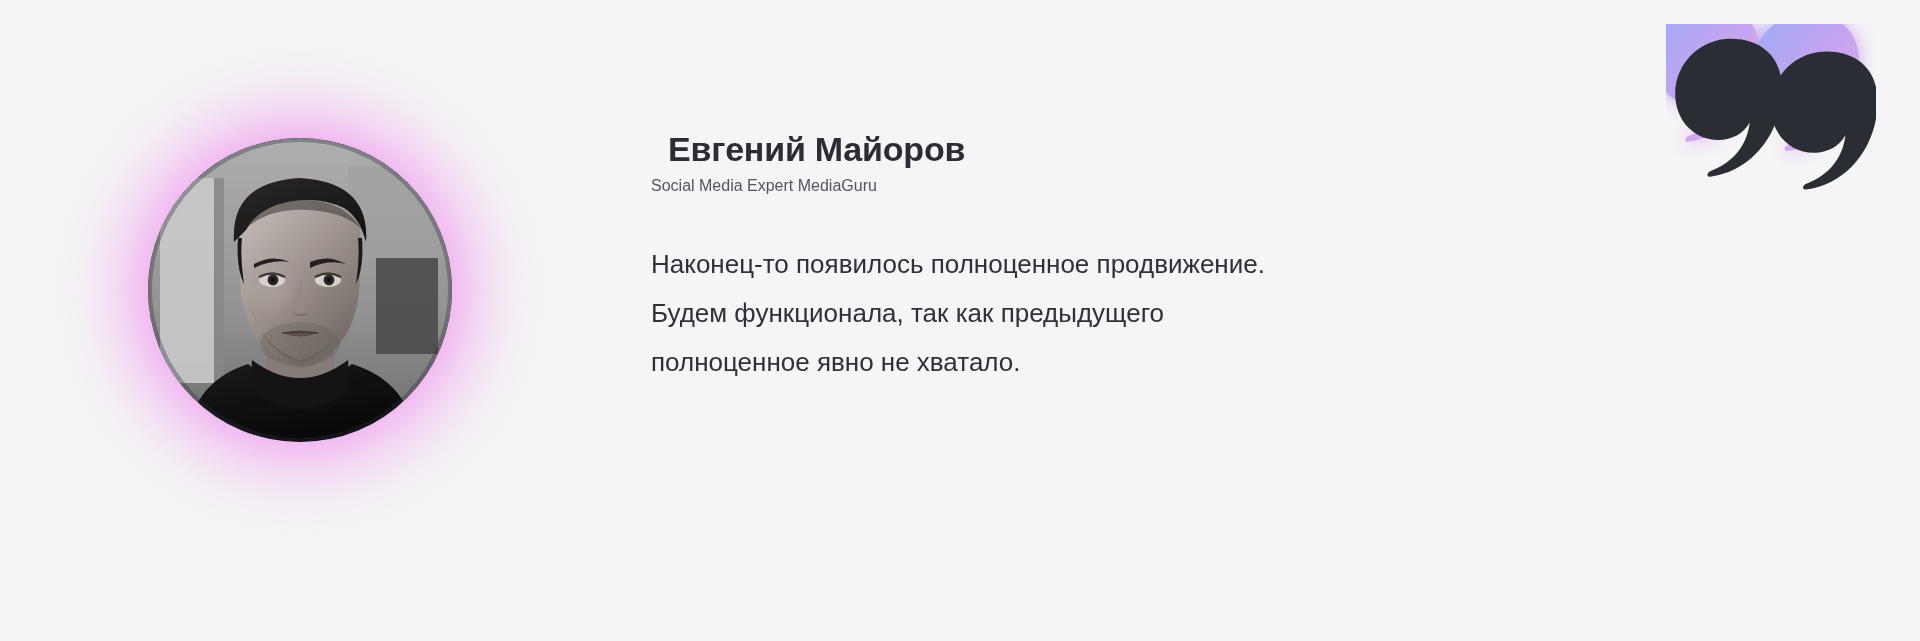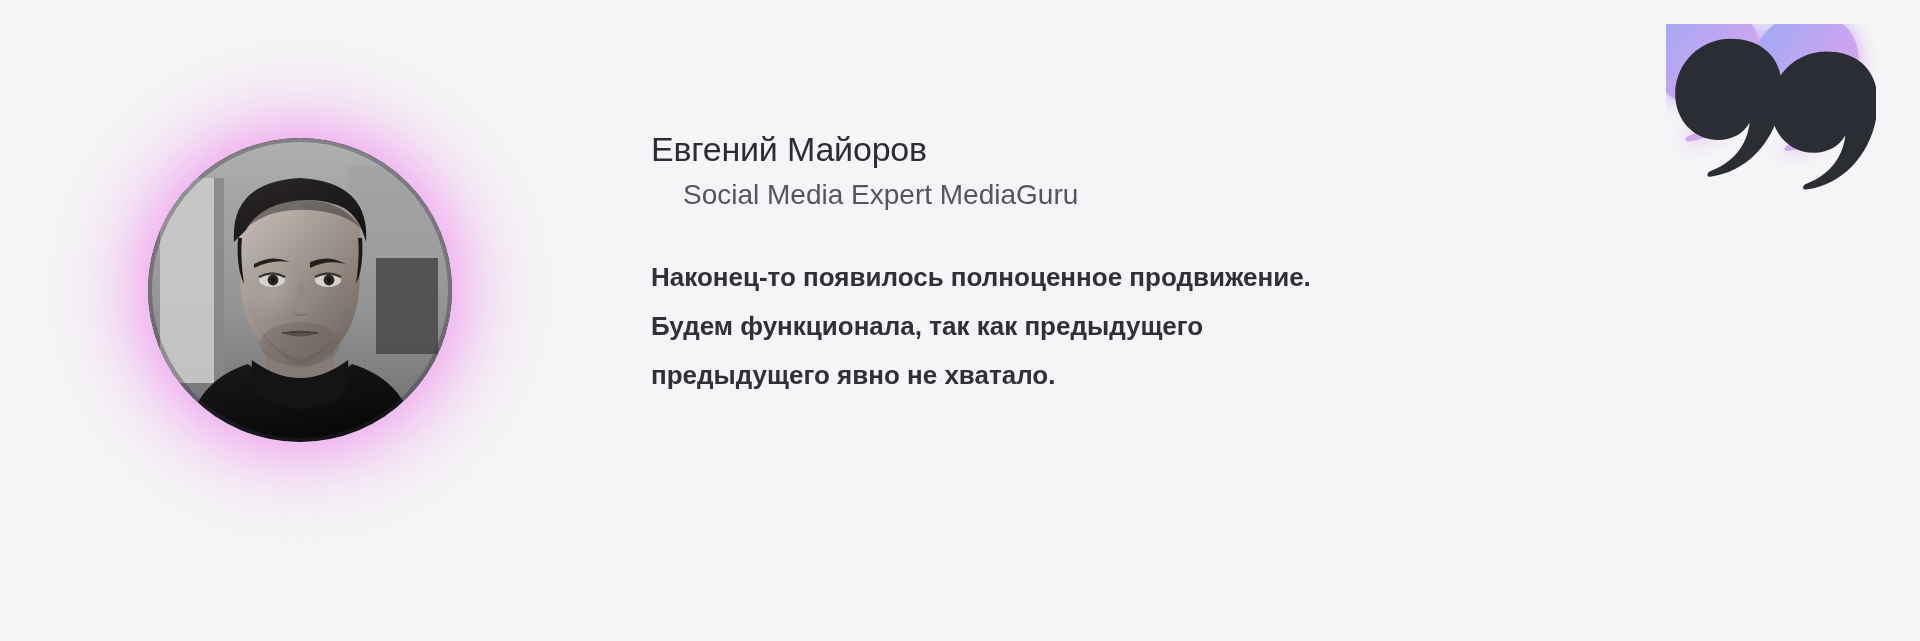--- a/index.html
+++ b/index.html
@@ -88,48 +88,47 @@
     position: absolute;
     left: 651px;
     top: 0;
     width: 900px;
     height: 100%;
   }
 
   .person-name {
     position: absolute;
     top: 129px;
-    left: 0;
+    left: 17px;
     font-size: 34px;
-    font-weight: 400;
+    font-weight: 700;
     letter-spacing: -0.2px;
     color: #2b2d34;
     line-height: 1.2;
     white-space: nowrap;
   }
 
   .person-role {
     position: absolute;
     top: 175px;
     left: 0;
-    font-size: 28px;
+    font-size: 16px;
     font-weight: 400;
     color: #53565f;
     line-height: 1.4;
     white-space: nowrap;
-    margin-left: 32px;
   }
 
   .quote-body {
     position: absolute;
-    top: 253px;
+    top: 240px;
     left: 0;
     width: 900px;
     font-size: 26px;
-    font-weight: 700;
+    font-weight: 400;
     color: #2f3138;
     line-height: 49px;
   }
 
   .quote-line { display: block; white-space: nowrap; }
 
   
   .quote-mark {
     position: absolute;
     right: 44px;
@@ -245,21 +244,21 @@
 
   <div class="content">
 
     <div class="person-name">Евгений Майоров</div>
 
     <div class="person-role">Social Media Expert MediaGuru</div>
 
     <div class="quote-body">
       <span class="quote-line">Наконец-то появилось полноценное продвижение.</span>
       <span class="quote-line">Будем функционала, так как предыдущего</span>
-      <span class="quote-line">предыдущего явно не хватало.</span>
+      <span class="quote-line">полноценное явно не хватало.</span>
     </div>
   </div>
 
   <div class="quote-mark">
     <svg viewBox="0 0 210 190" aria-hidden="true">
       <defs>
         <linearGradient id="qgrad" x1="0" y1="0" x2="1" y2="1">
           <stop offset="0%" stop-color="#93a5f5"></stop>
           <stop offset="52%" stop-color="#c49ef0"></stop>
           <stop offset="100%" stop-color="#e8a8e8"></stop>

